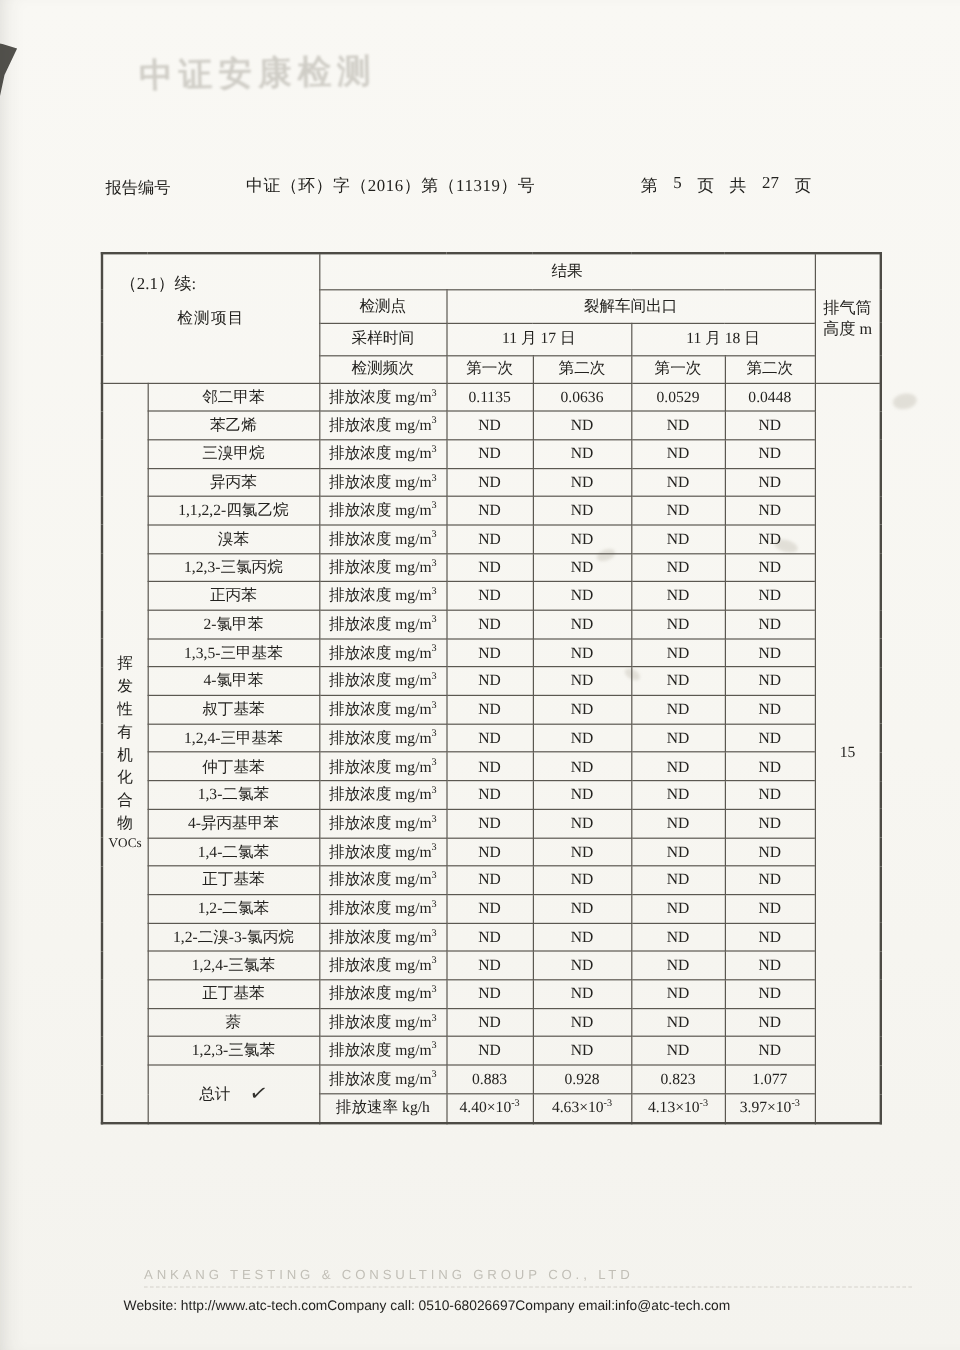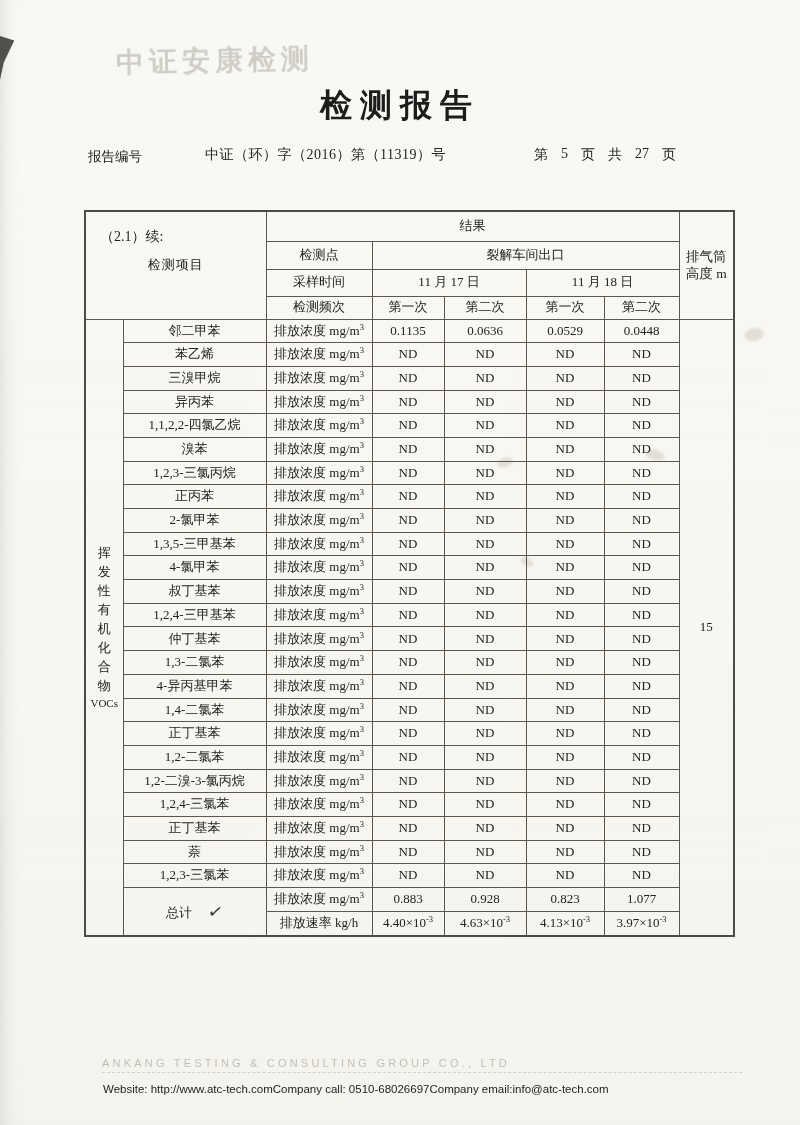--- a/index.html
+++ b/index.html
@@ -47,21 +47,21 @@
   td.stack-val { font-size:13.5px; }
   td.name { font-size:13px; }
   sup { font-size:8.5px; line-height:0; }
   .check {
     display:inline-block; margin-left:16px; font-family:"DejaVu Sans",sans-serif;
     font-size:18px; transform:rotate(10deg) translateY(1px); color:#33322e; font-weight:normal;
   }
 
   
   .company-faded {
-    position:absolute; left:102px; top:1057px; width:640px; white-space:nowrap;
+    position:absolute; left:120px; top:1057px; width:640px; white-space:nowrap;
     font-family:"Liberation Sans","DejaVu Sans",sans-serif; font-size:11px;
     letter-spacing:3.2px; color:#b5b2a9; opacity:.8; filter:blur(.5px);
     border-bottom:1px dashed rgba(150,147,138,.45); padding-bottom:3px;
   }
   .contact-line {
     position:absolute; left:103px; top:1083px; white-space:nowrap;
     font-family:"Liberation Sans","DejaVu Sans",sans-serif; font-size:11.5px; color:#1f1e1c;
   }
 
   
@@ -80,21 +80,20 @@
 
 <div class="page">
 
   <div class="corner-mark"></div>
   <div class="smudge sm1"></div>
   <div class="smudge sm2"></div>
   <div class="smudge sm3"></div>
   <div class="smudge sm4"></div>
 
   <div class="stamp">中证安康检测</div>
-  <div class="title">检测报告</div>
 
   <span class="report-label">报告编号</span>
   <span class="report-no">中证（环）字（2016）第（11319）号</span>
   <div class="page-info">
     <span>第</span>
     <span>5</span>
     <span>页</span>
     <span>共</span>
     <span>27</span>
     <span>页</span>

